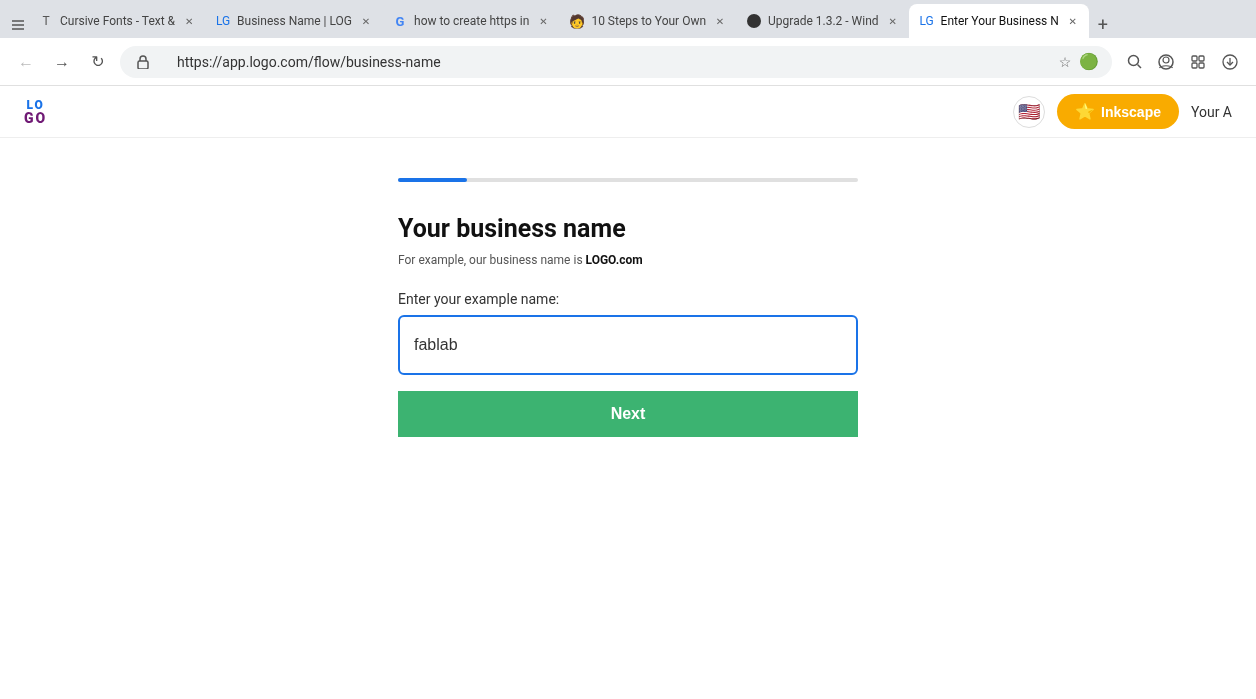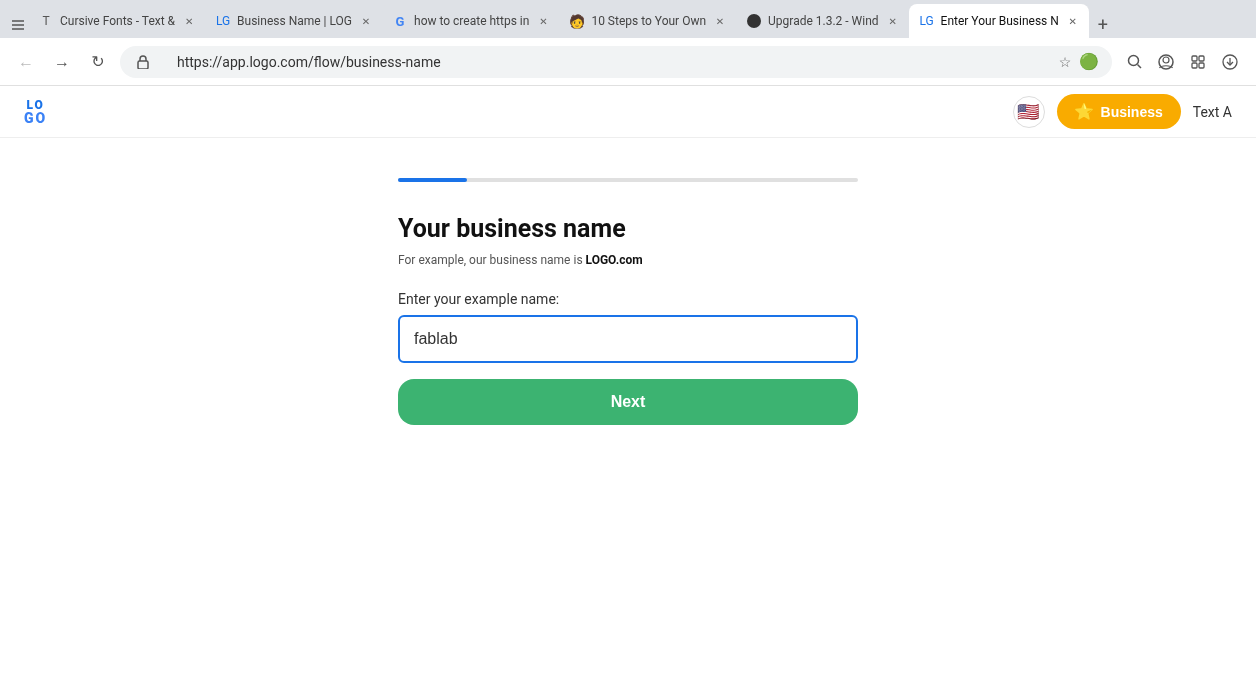--- a/index.html
+++ b/index.html
@@ -29,40 +29,40 @@
     .nav-right { display: flex; align-items: center; gap: 4px; }
     .nav-right-btn { width: 28px; height: 28px; display: flex; align-items: center; justify-content: center; border-radius: 50%; cursor: pointer; color: #555; font-size: 15px; }
 
     
     .page { flex: 1; background: #ffffff; display: flex; flex-direction: column; align-items: center; overflow: auto; }
 
     
     .site-header { width: 100%; display: flex; align-items: center; padding: 8px 24px; border-bottom: 1px solid #eee; }
     .logo-mark { display: flex; flex-direction: column; align-items: center; margin-right: auto; }
     .logo-top { font-size: 12px; font-weight: 900; color: #1a73e8; letter-spacing: 2px; line-height: 1; }
-    .logo-bottom { font-size: 14px; font-weight: 900; color: #3b82f6; letter-spacing: 2px; line-height: 1; }
+    .logo-bottom { font-size: 14px; font-weight: 900; color: #701a75; letter-spacing: 2px; line-height: 1; }
     .header-right { display: flex; align-items: center; gap: 12px; }
     .flag-btn { width: 32px; height: 32px; border-radius: 50%; border: 1px solid #ddd; display: flex; align-items: center; justify-content: center; cursor: pointer; font-size: 18px; }
     .upgrade-btn { background: #f9ab00; color: #fff; border: none; border-radius: 20px; padding: 8px 18px; font-size: 14px; font-weight: 600; cursor: pointer; display: flex; align-items: center; gap: 6px; }
     .upgrade-icon { font-size: 16px; }
     .your-account { font-size: 14px; color: #333; cursor: pointer; }
 
     
     .progress-section { margin-top: 40px; width: 460px; }
     .progress-bar-bg { width: 100%; height: 4px; background: #e0e0e0; border-radius: 2px; }
     .progress-bar-fill { height: 4px; background: #1a73e8; border-radius: 2px; width: 15%; }
 
     
     .main-content { width: 460px; margin-top: 32px; }
     .page-title { font-size: 25px; font-weight: 700; color: #111; margin-bottom: 10px; }
     .page-subtitle { font-size: 12px; color: #555; margin-bottom: 24px; }
     .page-subtitle strong { font-weight: 700; color: #111; }
     .input-label { font-size: 14px; color: #333; margin-bottom: 8px; display: block; }
-    .business-name-input { width: 100%; height: 48px; border: 2px solid #1a73e8; border-radius: 6px; padding: 0 14px; font-size: 16px; color: #333; outline: none; }
-    .next-btn { width: 100%; height: 46px; background: #3cb371; border: none; border-radius: 16px; color: #fff; font-size: 16px; font-weight: 600; cursor: pointer; margin-top: 16px; }
+    .business-name-input { width: 100%; height: 60px; border: 2px solid #1a73e8; border-radius: 6px; padding: 0 14px; font-size: 16px; color: #333; outline: none; }
+    .next-btn { width: 100%; height: 46px; background: #3cb371; border: none; border-radius: 0; color: #fff; font-size: 16px; font-weight: 600; cursor: pointer; margin-top: 16px; }
 
     
     .favicon-logo { font-size: 12px; font-weight: 400; color: #1a73e8; }
     .favicon-g { font-size: 13px; font-weight: 700; color: #4285F4; }
     .favicon-emoji { font-size: 13px; }
     .favicon-ink { width: 14px; height: 14px; background: #333; border-radius: 50%; }
   </style>
 </head>
 <body>
 
@@ -181,23 +181,23 @@
 
     <div class="site-header">
       <div class="logo-mark">
         <span class="logo-top">LO</span>
         <span class="logo-bottom">GO</span>
       </div>
       <div class="header-right">
         <div class="flag-btn">🇺🇸</div>
         <button class="upgrade-btn">
           <span class="upgrade-icon">⭐</span>
-          <span>Business</span>
+          <span>Inkscape</span>
         </button>
-        <span class="your-account">Text A</span>
+        <span class="your-account">Your A</span>
       </div>
     </div>
 
     <div class="progress-section">
       <div class="progress-bar-bg">
         <div class="progress-bar-fill"></div>
       </div>
     </div>
 
     <div class="main-content">

